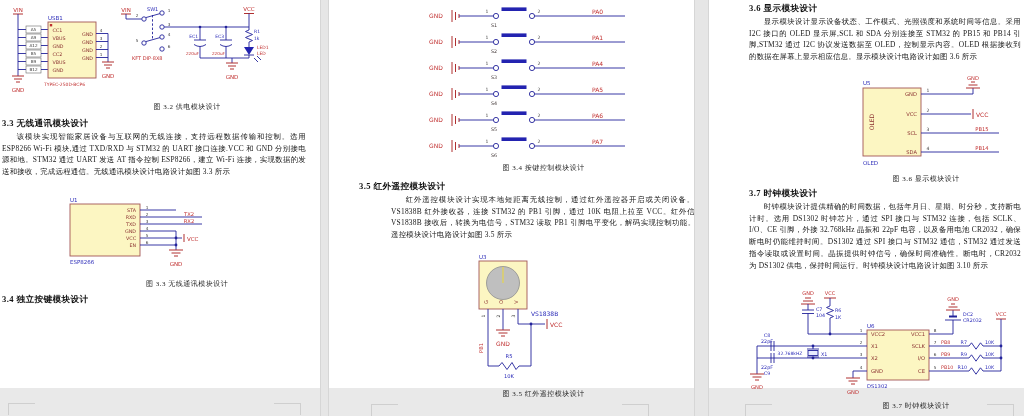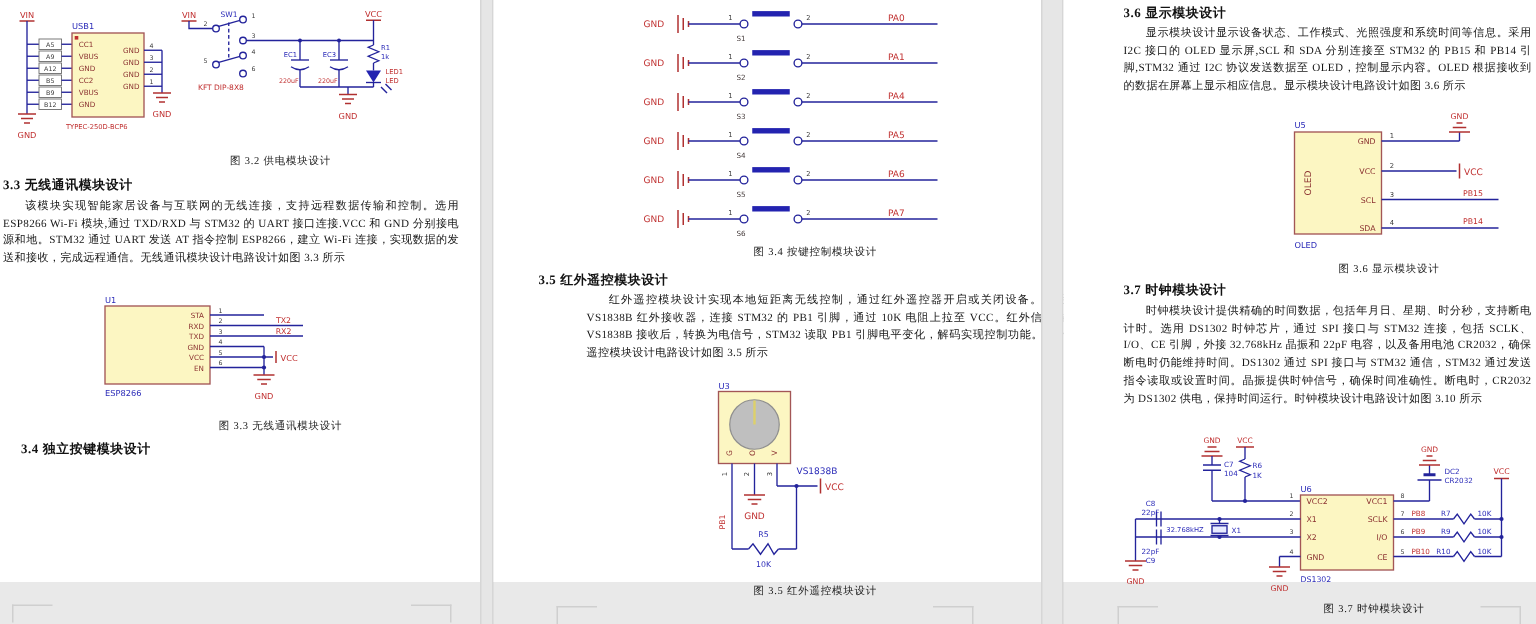--- a/index.html
+++ b/index.html
@@ -184,21 +184,21 @@
         <circle class="dot" cx="172" cy="49" r="1.4"></circle>
       <line class="rd" x1="180" y1="38" x2="180" y2="46"></line>
       <text class="re t55" x="183" y="44.5">VCC</text>
       <line class="rd" x1="165" y1="54" x2="179" y2="54"></line>
         <line class="rd" x1="167.5" y1="57" x2="176.5" y2="57"></line>
         <line class="rd" x1="170" y1="60" x2="174" y2="60"></line>
       <text class="re t55 mid" x="172" y="70">GND</text>
     </svg>
     <div class="cap" style="left:0;top:279px;width:310px;">图 3.3 无线通讯模块设计</div>
 
-    <div class="h" style="left:14px;top:294px;">3.4 独立按键模块设计</div>
+    <div class="h" style="left:2px;top:294px;">3.4 独立按键模块设计</div>
 
     <div class="cornL" style="left:8px;top:403px;"></div>
     <div class="cornR" style="left:274px;top:403px;"></div>
   </div>
 
   <div class="gap" style="left:320px;width:9px;"></div>
 
   <div class="page" style="left:329px;width:365px;">
 
     <svg style="left:100px;top:4px;" width="220" height="156" viewBox="0 0 220 156">

